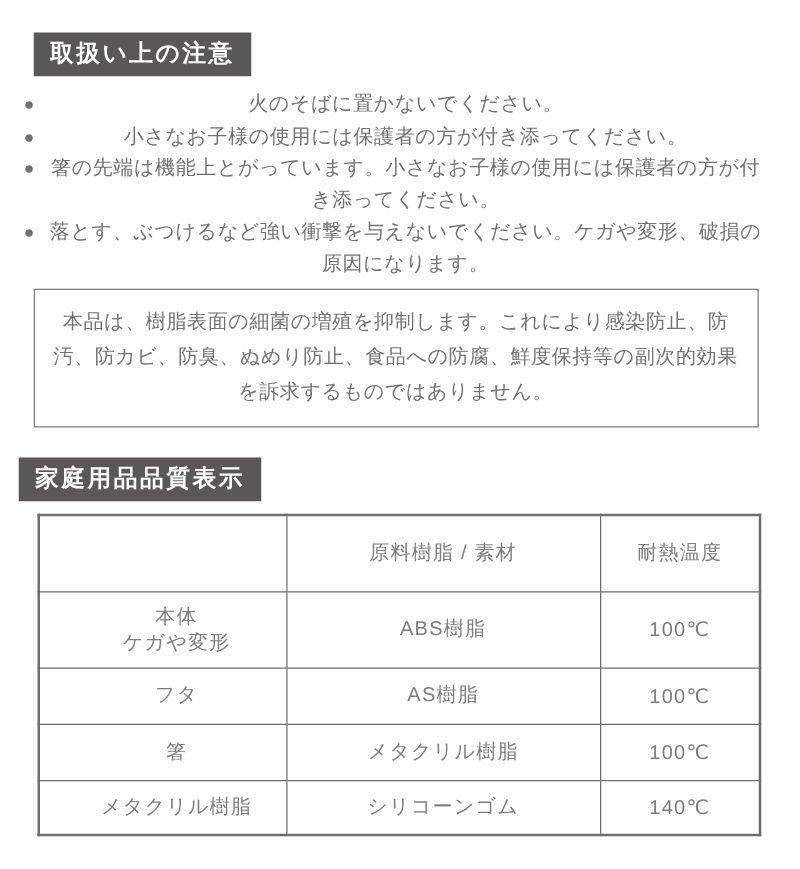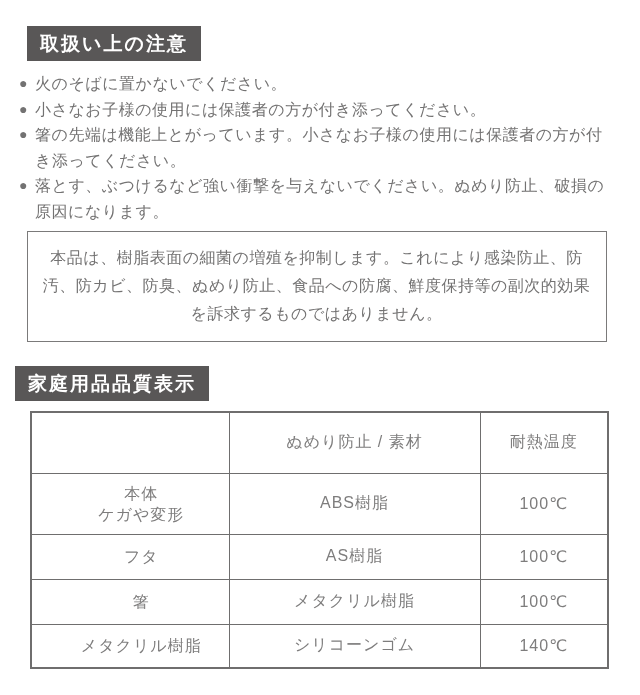--- a/index.html
+++ b/index.html
@@ -32,21 +32,21 @@
     line-height:25.5px;
     letter-spacing:0.5px;
   }
   ul.bullets li{ display:flex; }
   ul.bullets .marker{
     flex:none;
     width:16px;
     font-size:14px;
     line-height:25.5px;
   }
-  ul.bullets .btext{ flex:1; }
+  ul.bullets .btext{ flex:1;text-align:center; }
 
   .note-box{
     margin:7px 33px 0 27px;
     border:1px solid #7b7a7a;
     padding:12px 14px 13px 13px;
     font-size:16px;
     line-height:28px;
     letter-spacing:0.5px;
     text-align:center;
   }
@@ -97,40 +97,40 @@
     <li>
       <span class="marker">●</span>
       <span class="btext">小さなお子様の使用には保護者の方が付き添ってください。</span>
     </li>
     <li>
       <span class="marker">●</span>
       <span class="btext">箸の先端は機能上とがっています。小さなお子様の使用には保護者の方が付き添ってください。</span>
     </li>
     <li>
       <span class="marker">●</span>
-      <span class="btext">落とす、ぶつけるなど強い衝撃を与えないでください。ぬめり防止、破損の原因になります。</span>
+      <span class="btext">落とす、ぶつけるなど強い衝撃を与えないでください。ケガや変形、破損の原因になります。</span>
     </li>
   </ul>
 
   <div class="note-box">
     <span>本品は、樹脂表面の細菌の増殖を抑制します。これにより感染防止、防汚、防カビ、防臭、ぬめり防止、食品への防腐、鮮度保持等の副次的効果を訴求するものではありません。</span>
   </div>
 
   <div class="sec-title sec-title-2">家庭用品品質表示</div>
 
   <table class="quality">
     <colgroup>
         <col class="c1">
         <col class="c2">
         <col class="c3">
       </colgroup>
     <tbody>
       <tr class="hrow">
         <th></th>
-        <th>ぬめり防止 / 素材</th>
+        <th>原料樹脂 / 素材</th>
         <th>耐熱温度</th>
       </tr>
       <tr class="r0">
         <td class="part">本体
 ケガや変形</td>
         <td>ABS樹脂</td>
         <td>100℃</td>
       </tr>
       <tr class="r1">
         <td class="part">フタ</td>

